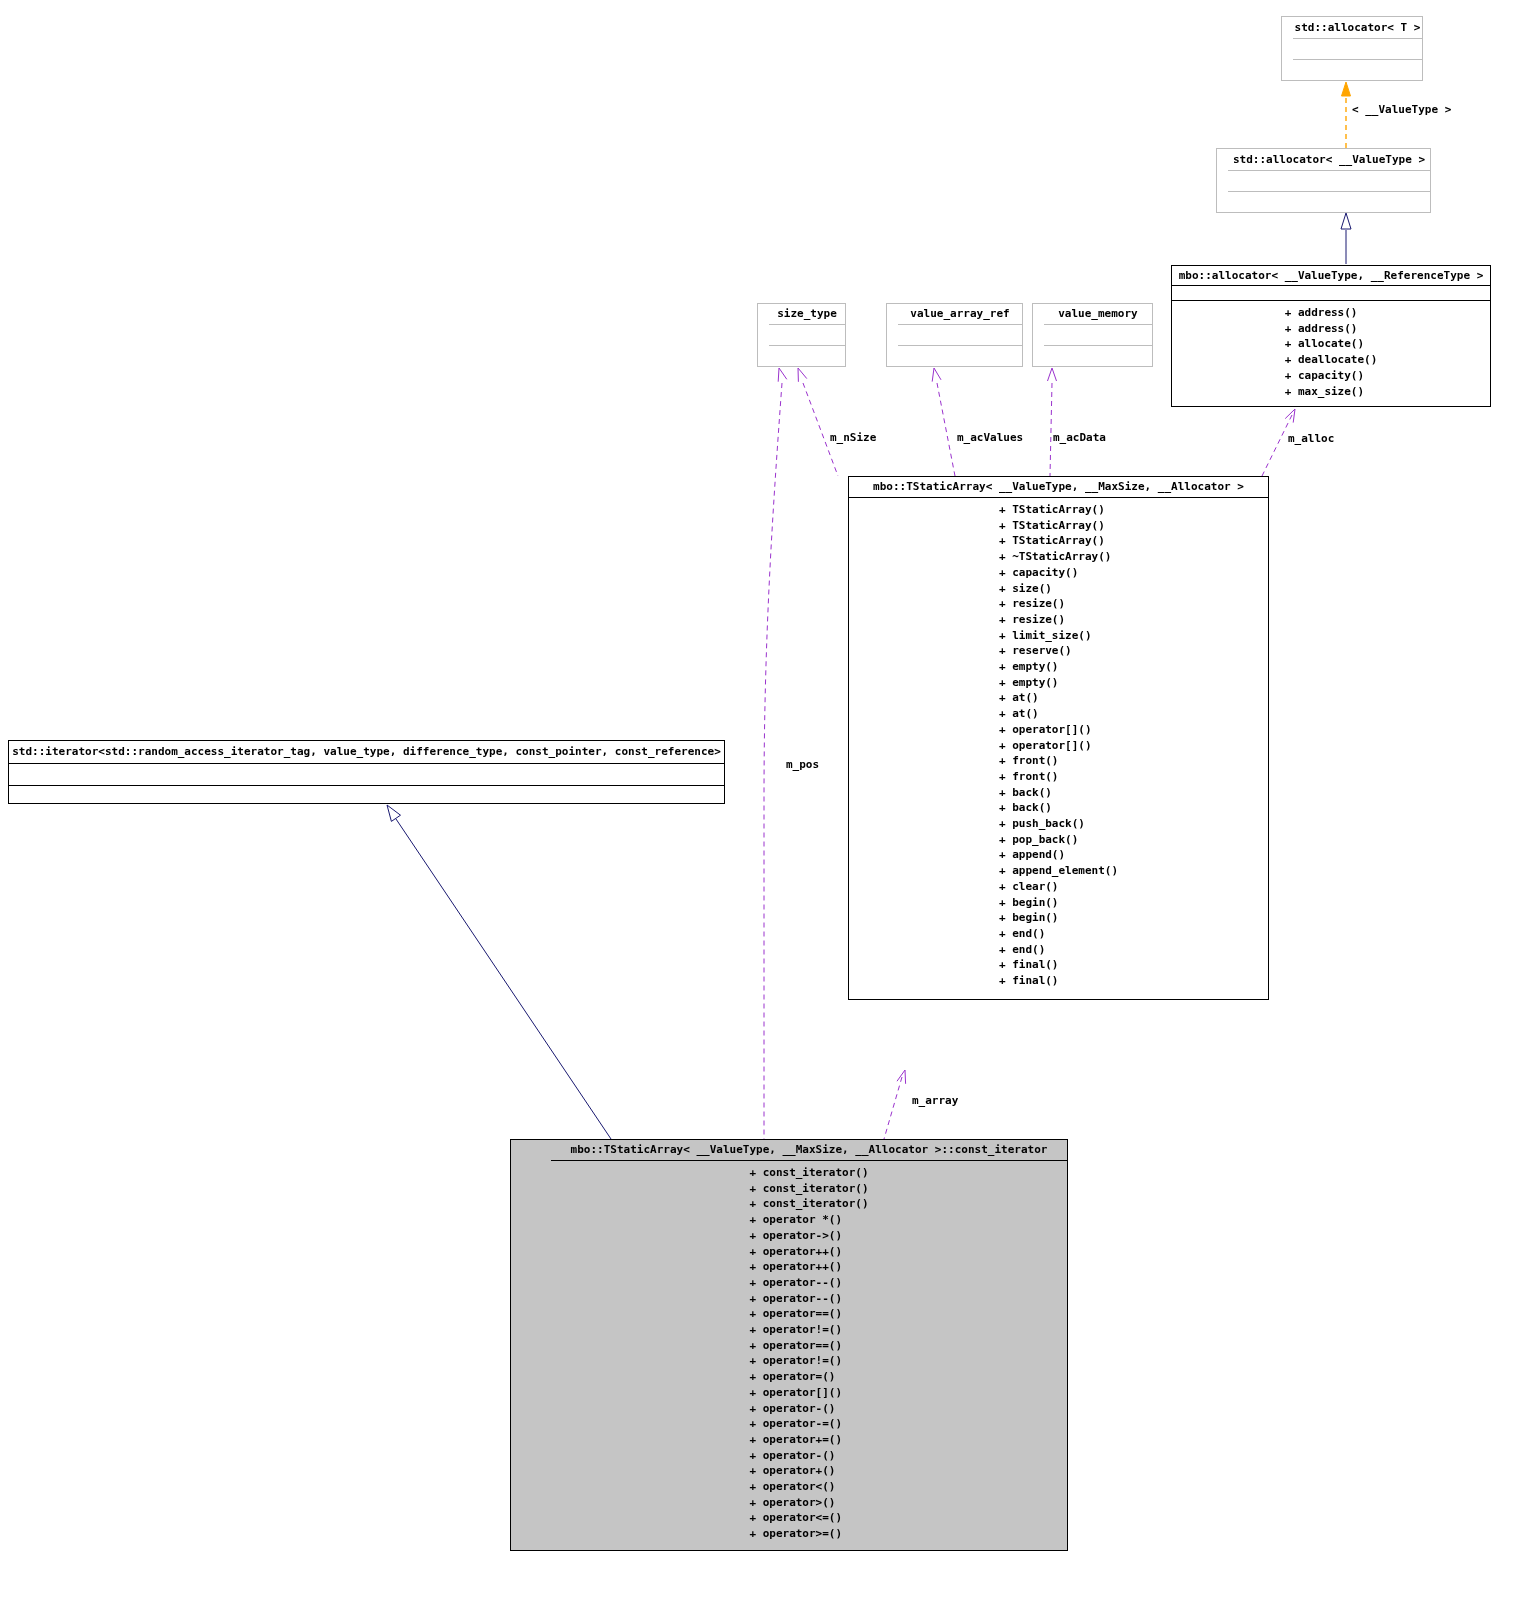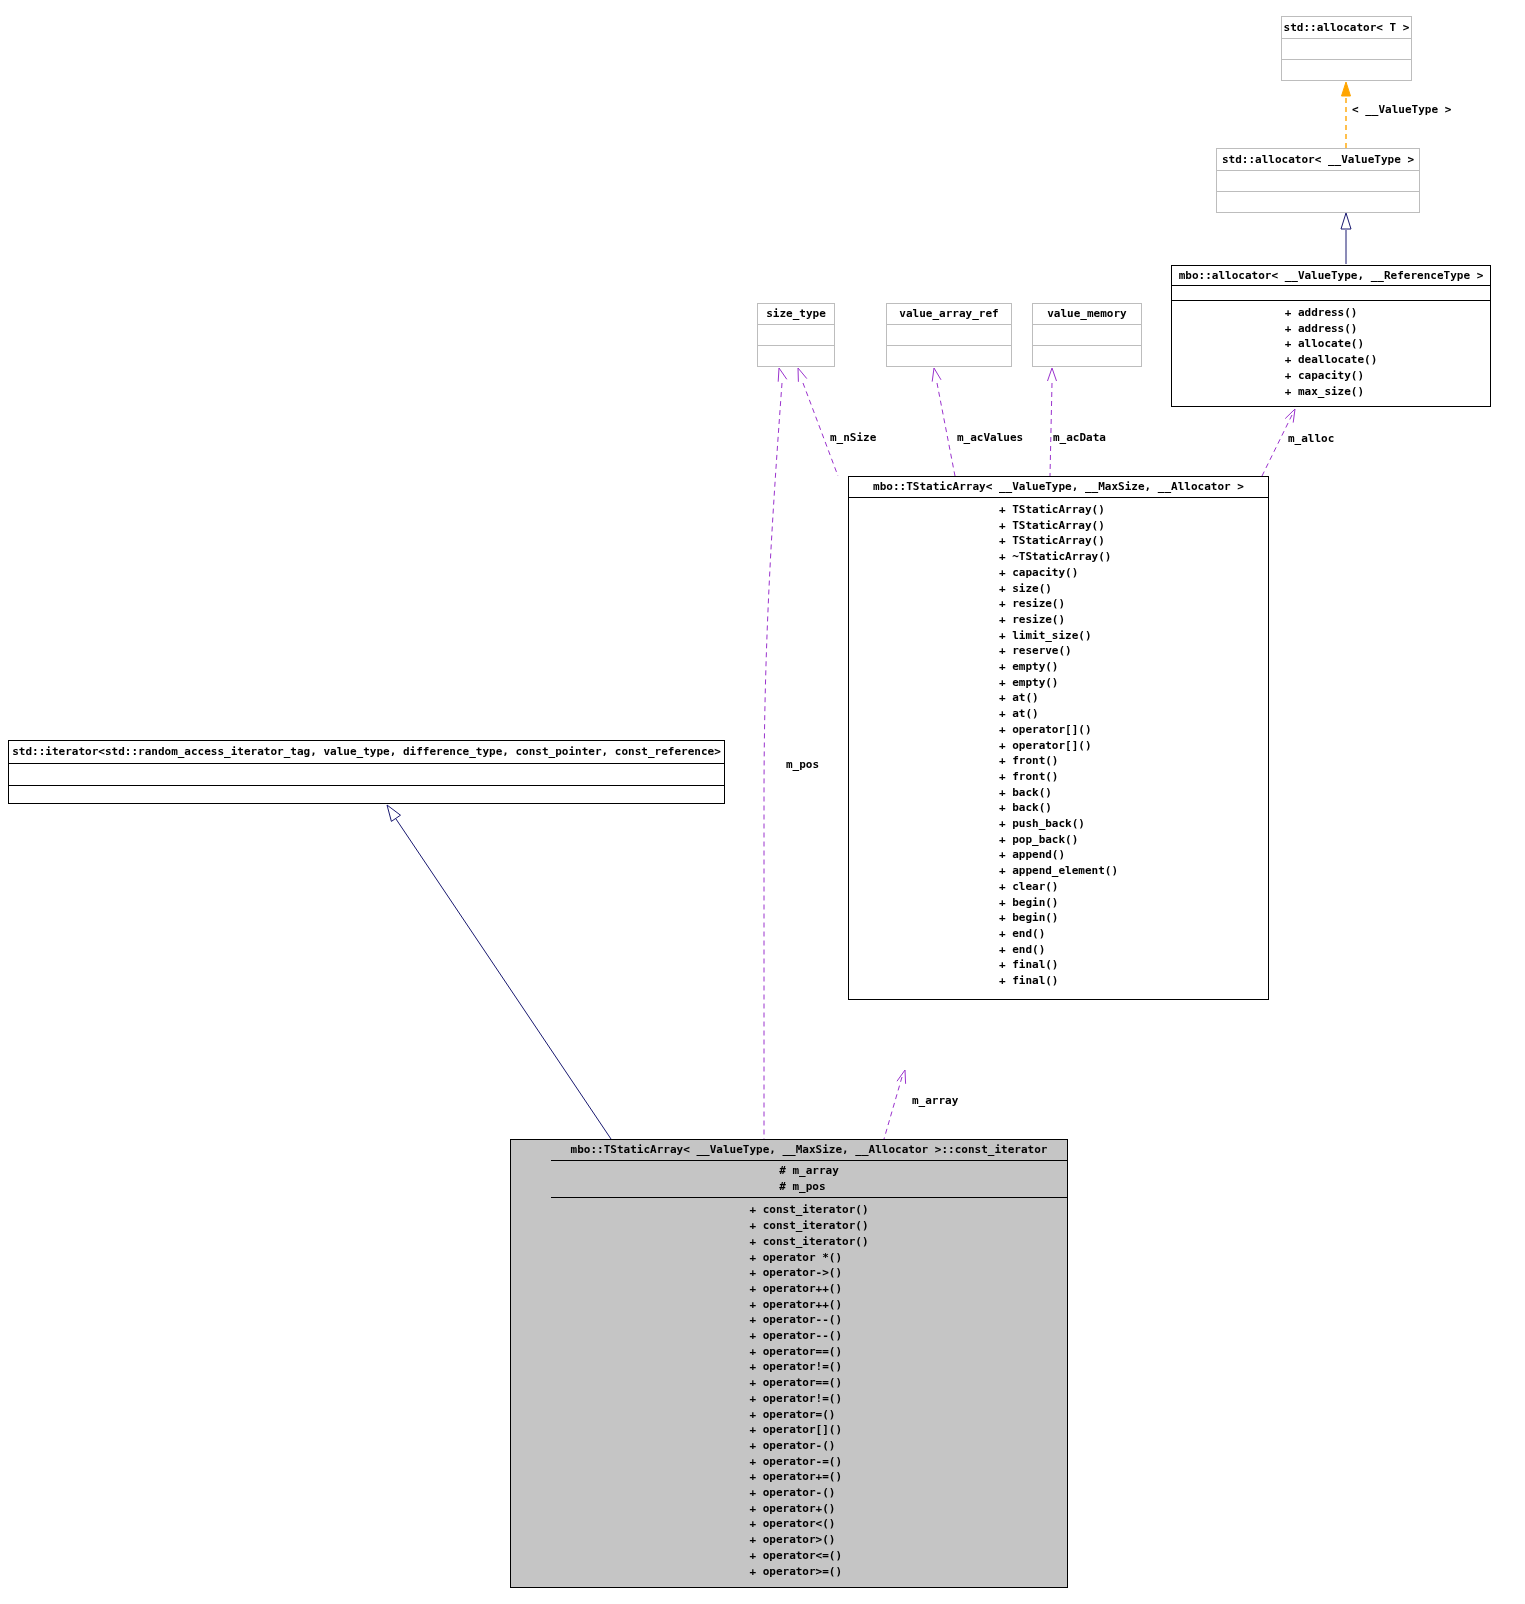--- a/index.html
+++ b/index.html
@@ -23,21 +23,21 @@
   #edges{position:absolute;left:0;top:0;z-index:1;}
   .e-assoc{stroke:var(--assoc);stroke-width:1;fill:none;}
   .e-assoc-d{stroke:var(--assoc);stroke-width:1;fill:none;stroke-dasharray:5,4;}
   .e-inh{stroke:var(--inh);stroke-width:1;fill:none;}
   .e-inh-head{fill:#ffffff;stroke:var(--inh);stroke-width:1;}
   .e-tmpl-d{stroke:var(--tmpl);stroke-width:1.4;fill:none;stroke-dasharray:5,4;}
   .e-tmpl-head{fill:var(--tmpl);stroke:var(--tmpl);}
 
   .cls{position:absolute;background:#fff;border:1px solid #000;z-index:2;box-sizing:content-box;}
   .cls.sel{background:var(--selfill);padding-left:40px;}
-  .cls.ext{border-color:var(--extborder);}
+  .cls.ext{border-color:var(--extborder);padding-left:11px;}
   .title{text-align:center;white-space:nowrap;height:20px;line-height:20px;border-bottom:1px solid #000;overflow:visible;}
   .cls.ext .title{border-bottom-color:var(--extborder);}
   .row-empty{height:20px;}
   .row-empty + .row-empty{border-top:1px solid var(--extborder);}
   .cls.blk .row-empty + .row-empty{border-top-color:#000;}
   .comp{display:flex;flex-direction:column;align-items:center;}
   .comp + .comp{border-top:1px solid #000;}
   .memblock{text-align:left;}
   .mline{line-height:15.7px;white-space:pre;}
 
@@ -211,26 +211,20 @@
   </div>
 
   <div class="cls blk" id="b-std-iter">
     <div class="title">std::iterator&lt;std::random_access_iterator_tag, value_type, difference_type, const_pointer, const_reference&gt;</div>
     <div class="row-empty"></div>
     <div class="row-empty"></div>
   </div>
 
   <div class="cls sel" id="b-const-iter">
     <div class="title">mbo::TStaticArray&lt; __ValueType, __MaxSize, __Allocator &gt;::const_iterator</div>
-    <div class="comp attrs">
-      <div class="memblock">
-          <div class="mline"># m_array</div>
-          <div class="mline"># m_pos</div>
-        </div>
-    </div>
     <div class="comp methods">
       <div class="memblock">
           <div class="mline">+ const_iterator()</div>
           <div class="mline">+ const_iterator()</div>
           <div class="mline">+ const_iterator()</div>
           <div class="mline">+ operator *()</div>
           <div class="mline">+ operator-&gt;()</div>
           <div class="mline">+ operator++()</div>
           <div class="mline">+ operator++()</div>
           <div class="mline">+ operator--()</div>

